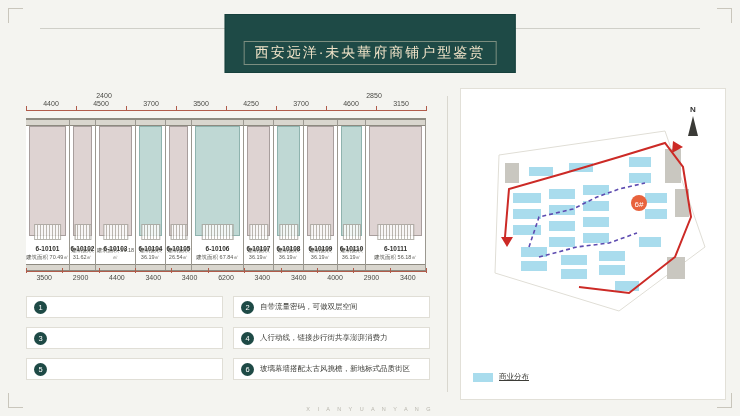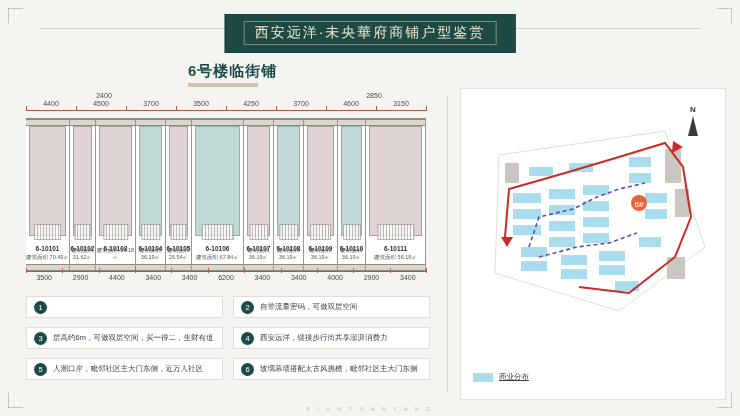--- a/index.html
+++ b/index.html
@@ -43,20 +43,21 @@
     color: #f0e3c8;
     font-size: 14px;
     letter-spacing: 2px;
     padding: 6px 18px 7px 18px;
     white-space: nowrap;
     border: 1px solid #16403c;
   }
   .title-plate-inner {
     border: 1px solid rgba(240,227,200,0.45);
     padding: 2px 10px;
+    margin-top: 20px;
   }
   
   .section-heading {
     position: absolute;
     left: 188px;
     top: 62px;
     font-size: 15px;
     font-weight: bold;
     color: #1e4a46;
     letter-spacing: 1px;
@@ -344,24 +345,20 @@
   <div class="corner br"></div>
 
   <div class="title-bar">
     <div class="title-rule left"></div>
     <div class="title-rule right"></div>
     <div class="title-plate">
       <div class="title-plate-inner">西安远洋·未央華府商铺户型鉴赏</div>
     </div>
   </div>
 
-  <div class="section-heading">
-    <span>6号楼临街铺</span>
-    <span class="swash"></span>
-  </div>
 
   <div class="divider"></div>
 
   <div class="left-panel">
 
     <div class="dim-strip top" id="dim-top">
       <div class="dim-line"></div>
     <div class="dim-tick" style="left: 0px;"></div>
         <div class="dim-tick" style="left: 50px;"></div>
         <div class="dim-tick" style="left: 100px;"></div>
@@ -487,35 +484,33 @@
             <span class="num">1</span>
           </div>
           <div class="point">
             <span class="num">2</span>
             <span class="txt">自带流量密码，可做双层空间</span>
           </div>
         </div>
         <div class="point-row">
           <div class="point">
             <span class="num">3</span>
-            <span class="txt">层高约6m，可做双层空间，买一得二，生财有道</span>
           </div>
           <div class="point">
             <span class="num">4</span>
-            <span class="txt">西安远洋，链接步行街共享澎湃消费力</span>
+            <span class="txt">人行动线，链接步行街共享澎湃消费力</span>
           </div>
         </div>
         <div class="point-row">
           <div class="point">
             <span class="num">5</span>
-            <span class="txt">人潮口岸，毗邻社区主大门东侧，近万人社区</span>
           </div>
           <div class="point">
             <span class="num">6</span>
-            <span class="txt">玻璃幕墙搭配太古风挑檐，毗邻社区主大门东侧</span>
+            <span class="txt">玻璃幕墙搭配太古风挑檐，新地标式品质街区</span>
           </div>
         </div>
       </div>
   </div>
 
   <div class="right-panel">
     <div class="map-area">
       <svg width="248" height="228" viewBox="0 0 248 228">
         <polygon points="30,58 196,34 236,150 150,214 26,176" fill="#ffffff" stroke="#e0ded6" stroke-width="1"></polygon>
 

